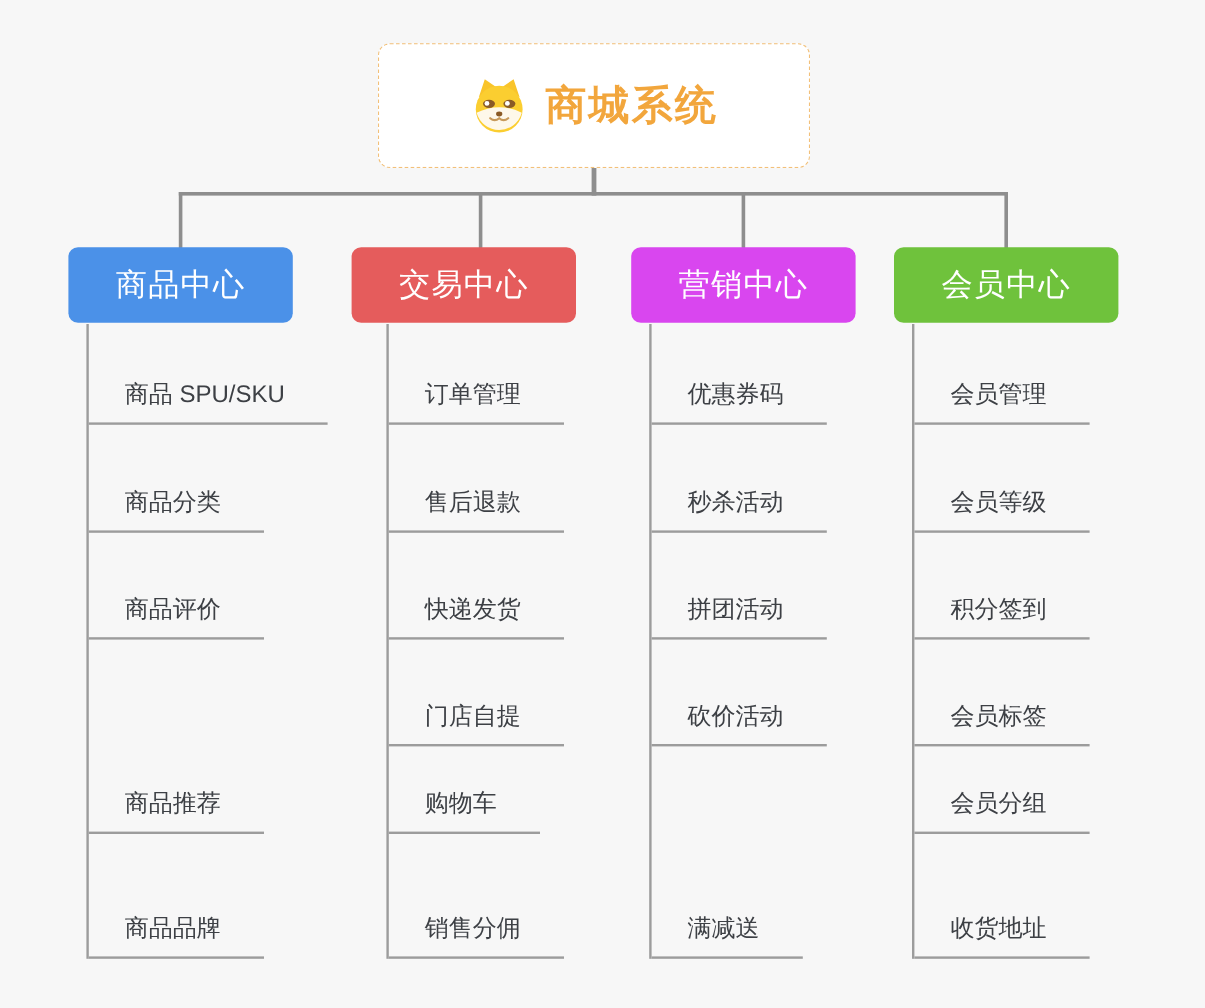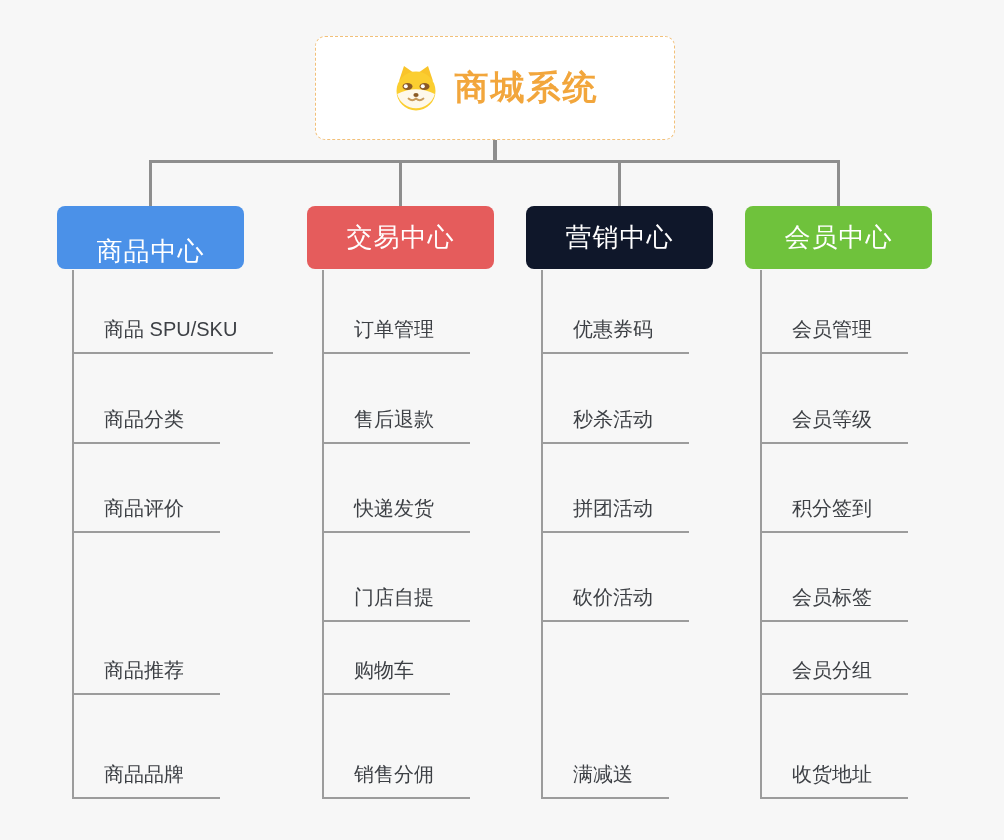--- a/index.html
+++ b/index.html
@@ -31,22 +31,22 @@
   .dog { width: 48px; height: 48px; display: inline-block; }
   .dog svg { width: 48px; height: 48px; display: block; }
 
   
   .branch-box {
     position: absolute; top: 206px; width: 187px; height: 63px;
     border-radius: 8px; color: #FFFFFF; font-size: 26px;
     display: flex; align-items: center; justify-content: center;
     letter-spacing: 1px; cursor: default;
   }
-  .bb0 { left: 57px; align-items: flex-end; }
-  .bb1 { left: 307px; }
+  .bb0 { left: 57px; }
+  .bb1 { left: 293px; }
   .bb2 { left: 526px; }
   .bb3 { left: 745px; }
 
   
   .leaf-col {
     position: absolute; top: 270px; height: 529px; width: 240px;
     border-left: 2px solid #9C9C9C;
   }
   .lc0 { left: 72px; }
   .lc1 { left: 322px; font-family: Liberation Serif, serif; }
@@ -111,21 +111,21 @@
   </div>
   <div class="leaf-col lc1">
     <div class="leaf r0">订单管理</div>
     <div class="leaf r1">售后退款</div>
     <div class="leaf r2">快递发货</div>
     <div class="leaf r3">门店自提</div>
     <div class="leaf r4">购物车</div>
     <div class="leaf r5">销售分佣</div>
   </div>
 
-  <div class="branch-box bb2" style="background-color: #0f172a;">
+  <div class="branch-box bb2" style="background-color: #d946ef;">
     <span>营销中心</span>
   </div>
   <div class="leaf-col lc2">
     <div class="leaf r0">优惠券码</div>
     <div class="leaf r2">拼团活动</div>
     <div class="leaf r1">秒杀活动</div>
     <div class="leaf r3">砍价活动</div>
     <div class="leaf r5">满减送</div>
   </div>
 

